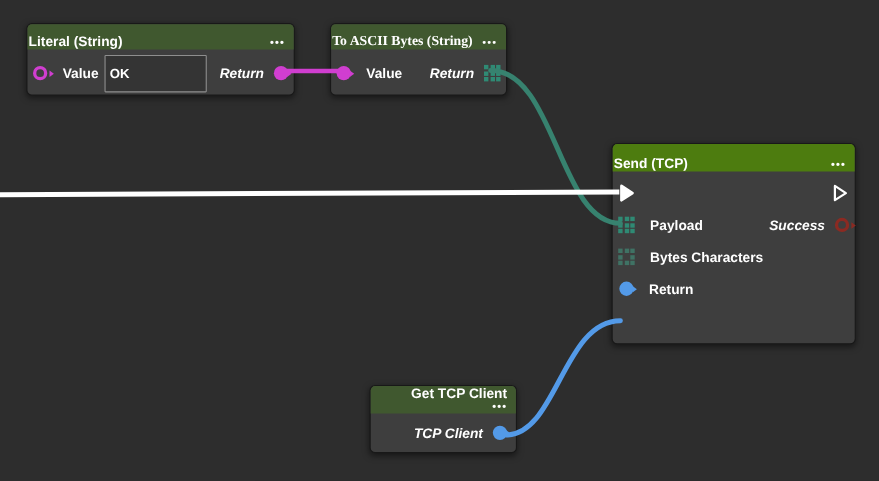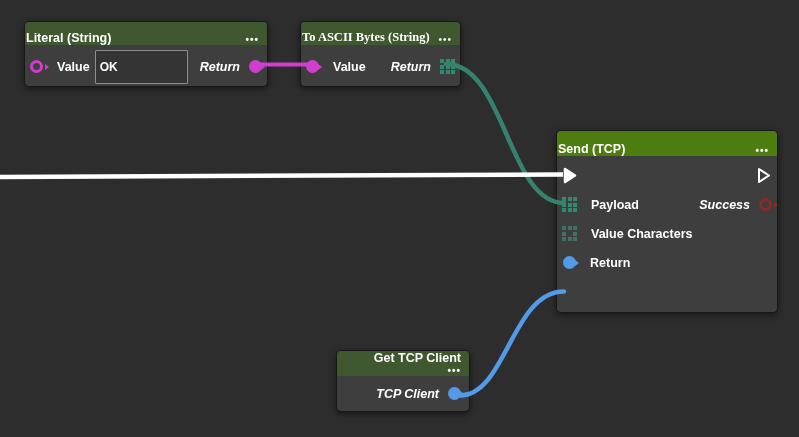--- a/index.html
+++ b/index.html
@@ -176,21 +176,21 @@
             <i></i>
             <i></i>
             <i></i>
             <i></i>
             <i></i>
             <i></i>
             <i></i>
             <i></i>
             <i></i>
           </span>
-        <span class="lbl">Value Characters</span>
+        <span class="lbl">Bytes Characters</span>
       </div>
 
       <div class="row">
         <span class="port-circle fill-blue" style="margin-left:1px;"></span>
         <span class="lbl">Return</span>
       </div>
 
     </div>
   </div>
 

